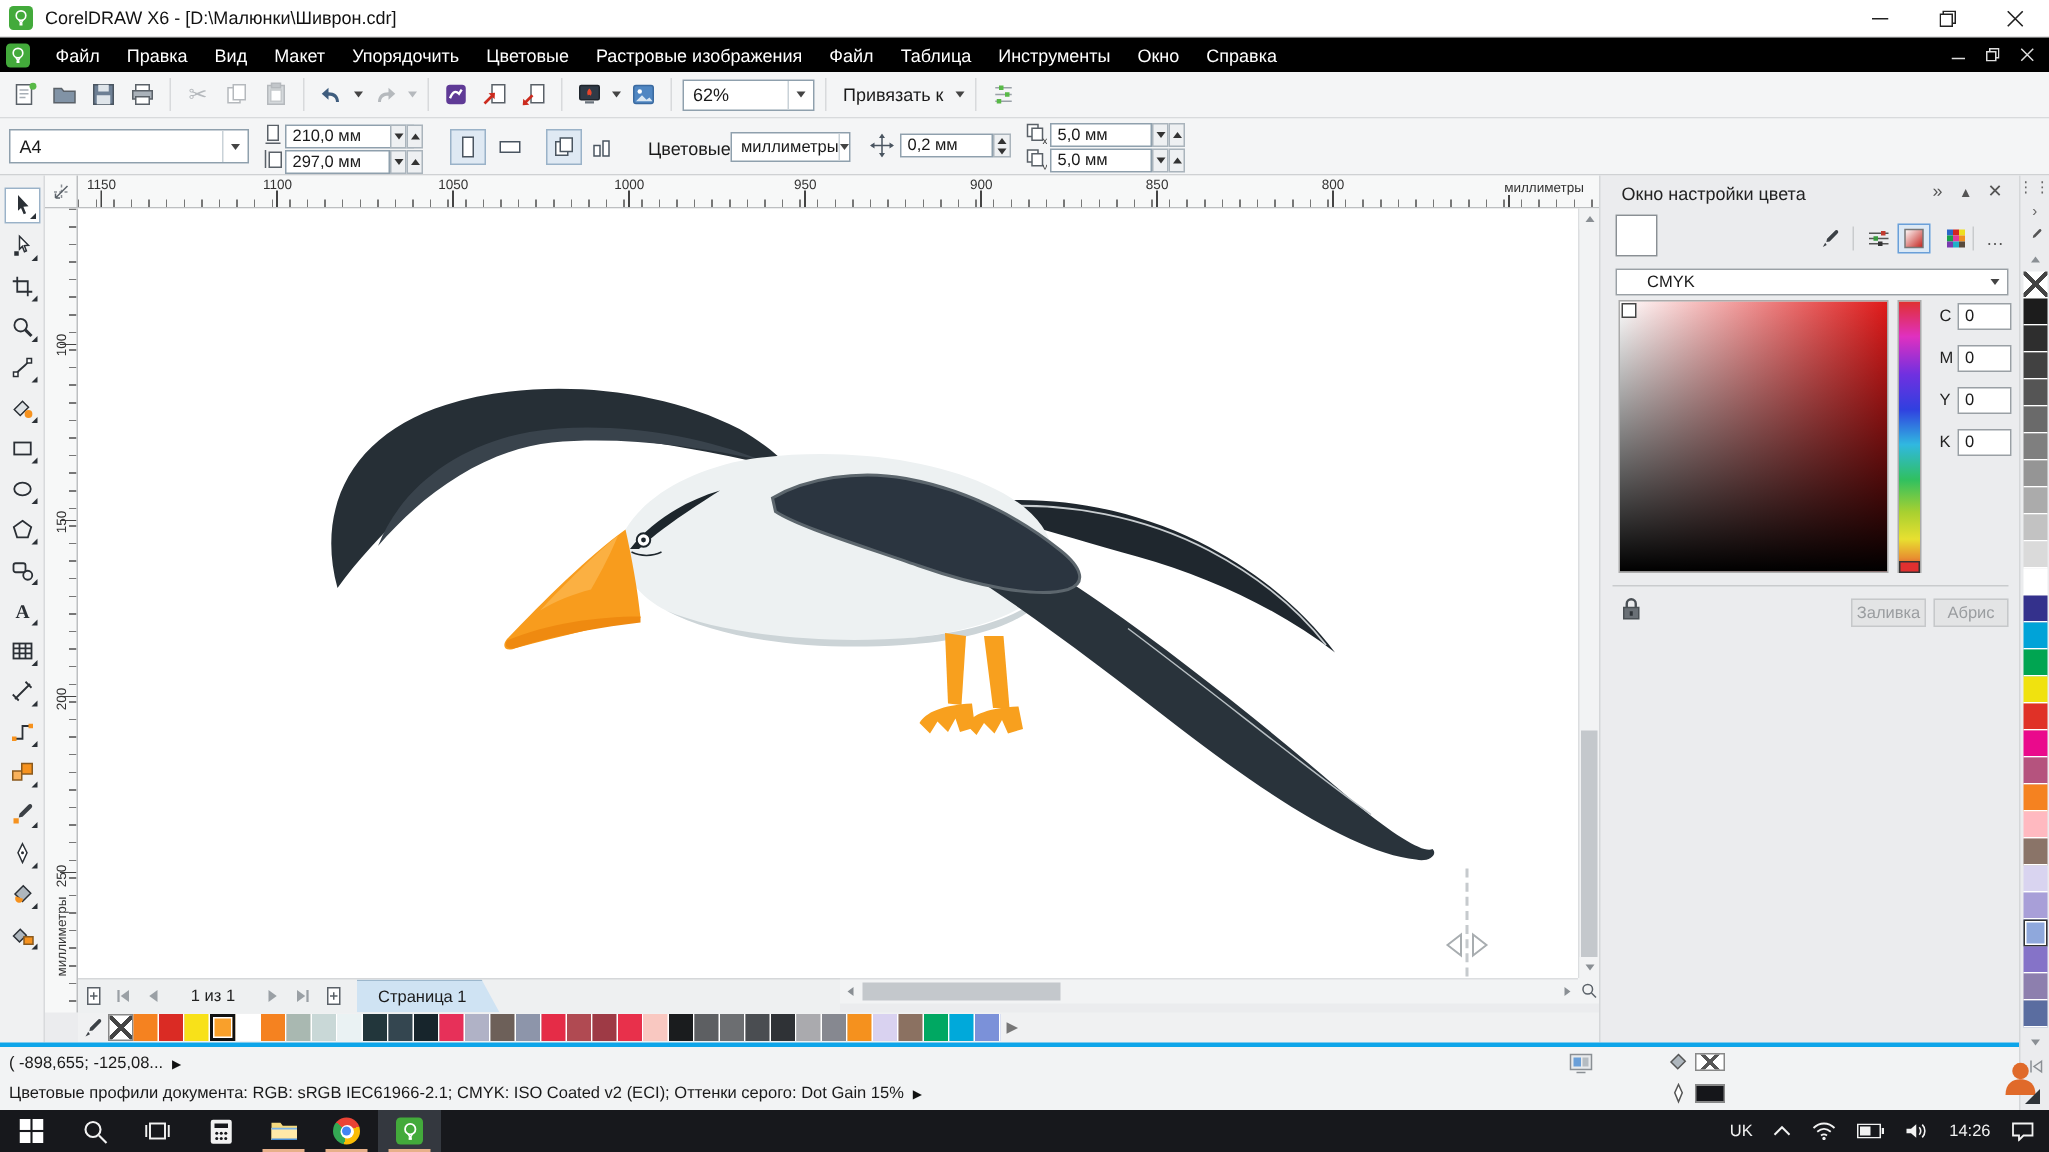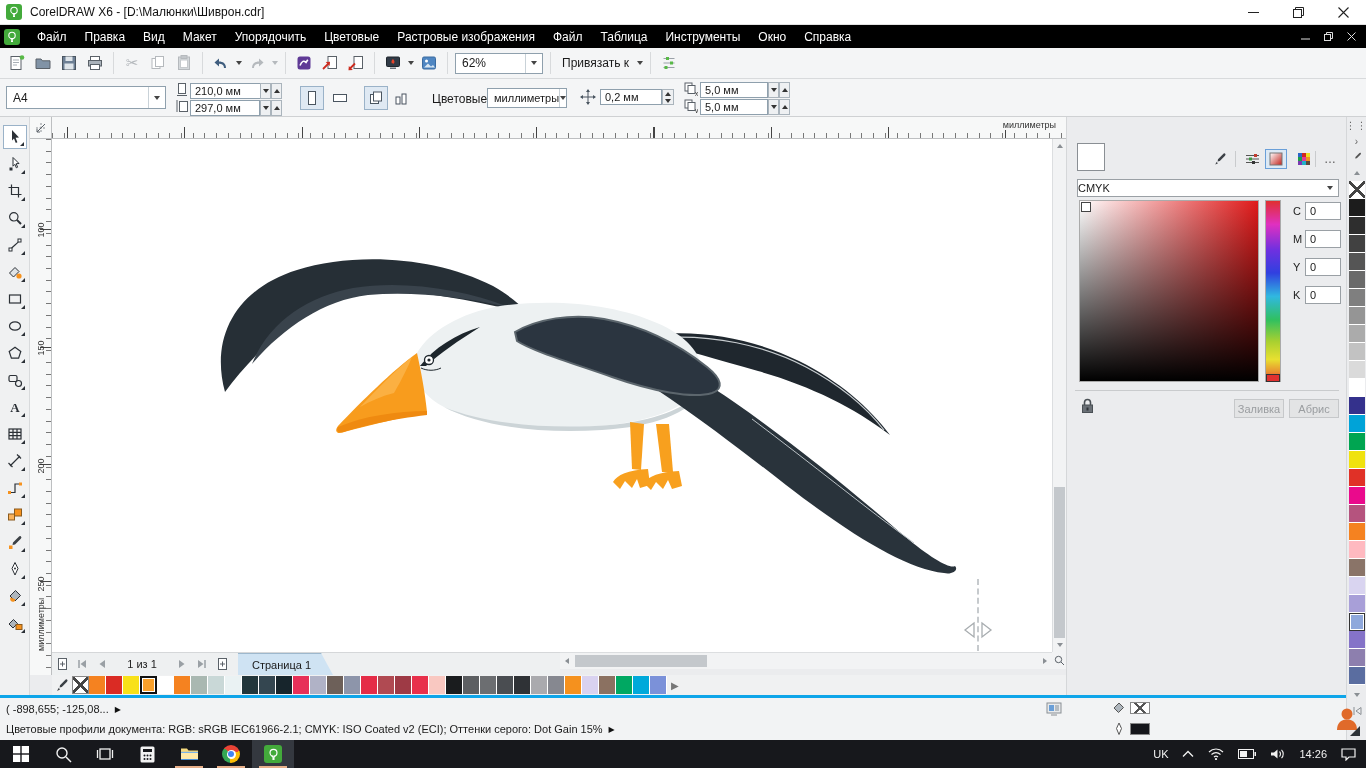--- a/index.html
+++ b/index.html
@@ -79,21 +79,21 @@
 .sw.none{background:linear-gradient(45deg,transparent 44%,#444 44% 56%,transparent 56%),linear-gradient(-45deg,transparent 44%,#444 44% 56%,transparent 56%),#fff;border:1px solid #888;}
 .palrow .sw.sel{border:2px solid #111;box-shadow:inset 0 0 0 1px #fff;}
 .palmore{margin-left:4px;color:#777;font-size:10px;}
 
 .docker{position:absolute;left:1066px;top:117px;width:280px;height:578px;background:#ebecee;border-left:1px solid #d5d7d9;}
 .dkhead{position:absolute;left:0;top:0;width:280px;height:24px;display:flex;align-items:center;font-size:12px;color:#222;padding-left:14px;}
 .dkhbtn{position:absolute;top:3px;font-size:12px;color:#555;}
 .dkswatch{position:absolute;left:10px;top:26px;width:28px;height:28px;background:#fff;border:1px solid #8a8f94;}
 .dkicon{position:absolute;top:32px;width:22px;height:20px;display:flex;align-items:center;justify-content:center;}
 .dkicon.on{border:1px solid #6a9fd8;background:#dce9f5;}
-.dkselect{position:absolute;left:10px;top:62px;width:262px;height:18px;background:#fff;border:1px solid #9aa0a5;display:flex;align-items:center;font-size:11px;padding-left:0;}
+.dkselect{position:absolute;left:10px;top:62px;width:262px;height:18px;background:#fff;border:1px solid #9aa0a5;display:flex;align-items:center;font-size:11px;padding-left:20px;}
 .dkselect .cbtn{margin-left:auto;width:16px;display:flex;justify-content:center;}
 .colorfield{position:absolute;left:12px;top:83px;width:180px;height:182px;border:1px solid #aaa;background:linear-gradient(to bottom,rgba(0,0,0,0),#000),linear-gradient(to right,#fff,#e01a1a);}
 .cfmark{position:absolute;left:1px;top:1px;width:10px;height:10px;background:#fff;border:1px solid #444;}
 .huestrip{position:absolute;left:198px;top:83px;width:16px;height:182px;border:1px solid #aaa;background:linear-gradient(to bottom,#e03030 0%,#e030c0 13%,#7030e0 27%,#3040e0 40%,#30b8e0 53%,#30c060 66%,#a8d030 78%,#e8e030 88%,#e89030 95%,#e03030 100%);}
 .huemark{position:absolute;left:0px;bottom:-1px;width:14px;height:8px;background:#e03030;border:1px solid #333;}
 .chans{position:absolute;left:226px;top:85px;}
 .chan{display:flex;align-items:center;margin-bottom:10px;height:18px;}
 .chan-l{width:12px;font-size:11px;color:#222;}
 .chan-v{width:36px;height:18px;background:#fff;border:1px solid #9aa0a5;font-size:11px;display:flex;align-items:center;padding-left:4px;}
 .dkdivider{position:absolute;left:8px;top:273px;width:264px;border-top:1px solid #c9cbcd;}
@@ -573,20 +573,31 @@
 
   <div class="ruler-corner">
     <svg width="14" height="14" viewBox="0 0 14 14">
         <path d="M2 7 H12 M7 2 V12" stroke="#8a8f94" stroke-dasharray="2 1.5" fill="none"></path>
         <path d="M3 11 L11 3 M3 11 L3 8 M3 11 L6 11" stroke="#5a6168" fill="none"></path>
       </svg>
   </div>
   <div class="hruler">
     <div class="ticks"></div>
     <div class="ticksM"></div>
+    <div class="hrnums">
+
+    <span>1150</span>
+        <span>1100</span>
+        <span>1050</span>
+        <span>1000</span>
+        <span>950</span>
+        <span>900</span>
+        <span>850</span>
+        <span>800</span>
+      </div>
     <span class="hrunit">миллиметры</span>
   </div>
   <div class="vruler">
     <div class="ticks"></div>
     <div class="ticksM"></div>
     <div class="vrnums">
 
     <span>100</span>
         <span>150</span>
         <span>200</span>
@@ -741,20 +752,26 @@
         <span class="sw" style="background: rgb(217, 210, 240);"></span>
         <span class="sw" style="background: rgb(139, 113, 97);"></span>
         <span class="sw" style="background: rgb(0, 168, 98);"></span>
         <span class="sw" style="background: rgb(0, 169, 218);"></span>
         <span class="sw" style="background: rgb(123, 145, 217);"></span>
       </div>
     <span class="palmore">▶</span>
   </div>
 
   <div class="docker">
+    <div class="dkhead">
+      <span>Окно настройки цвета</span>
+      <span class="dkhbtn" style="right:52px;">»</span>
+      <span class="dkhbtn" style="right:32px;font-size:9px;top:6px;">▲</span>
+      <span class="dkhbtn" style="right:12px;">✕</span>
+    </div>
     <span class="dkswatch"></span>
     <span class="dkicon" style="left:142px;">
         <svg width="14" height="14" viewBox="0 0 14 14">
           <path d="M12 1.5 a1.5 1.5 0 0 1 0 2.2 L6.8 9 L4.6 9.4 L5 7.2 L10.2 2 a1.5 1.5 0 0 1 1.8 -0.5 Z" fill="#3c4146"></path>
           <path d="M3.8 9.8 L2.2 12.6 L4.8 11.4 Z" fill="#3c4146"></path>
         </svg>
       </span>
     <span class="abs" style="left:168px;top:34px;width:1px;height:16px;background:#c9cbcd;"></span>
     <span class="dkicon" style="left:174px;">
         <svg width="15" height="14" viewBox="0 0 15 14">

